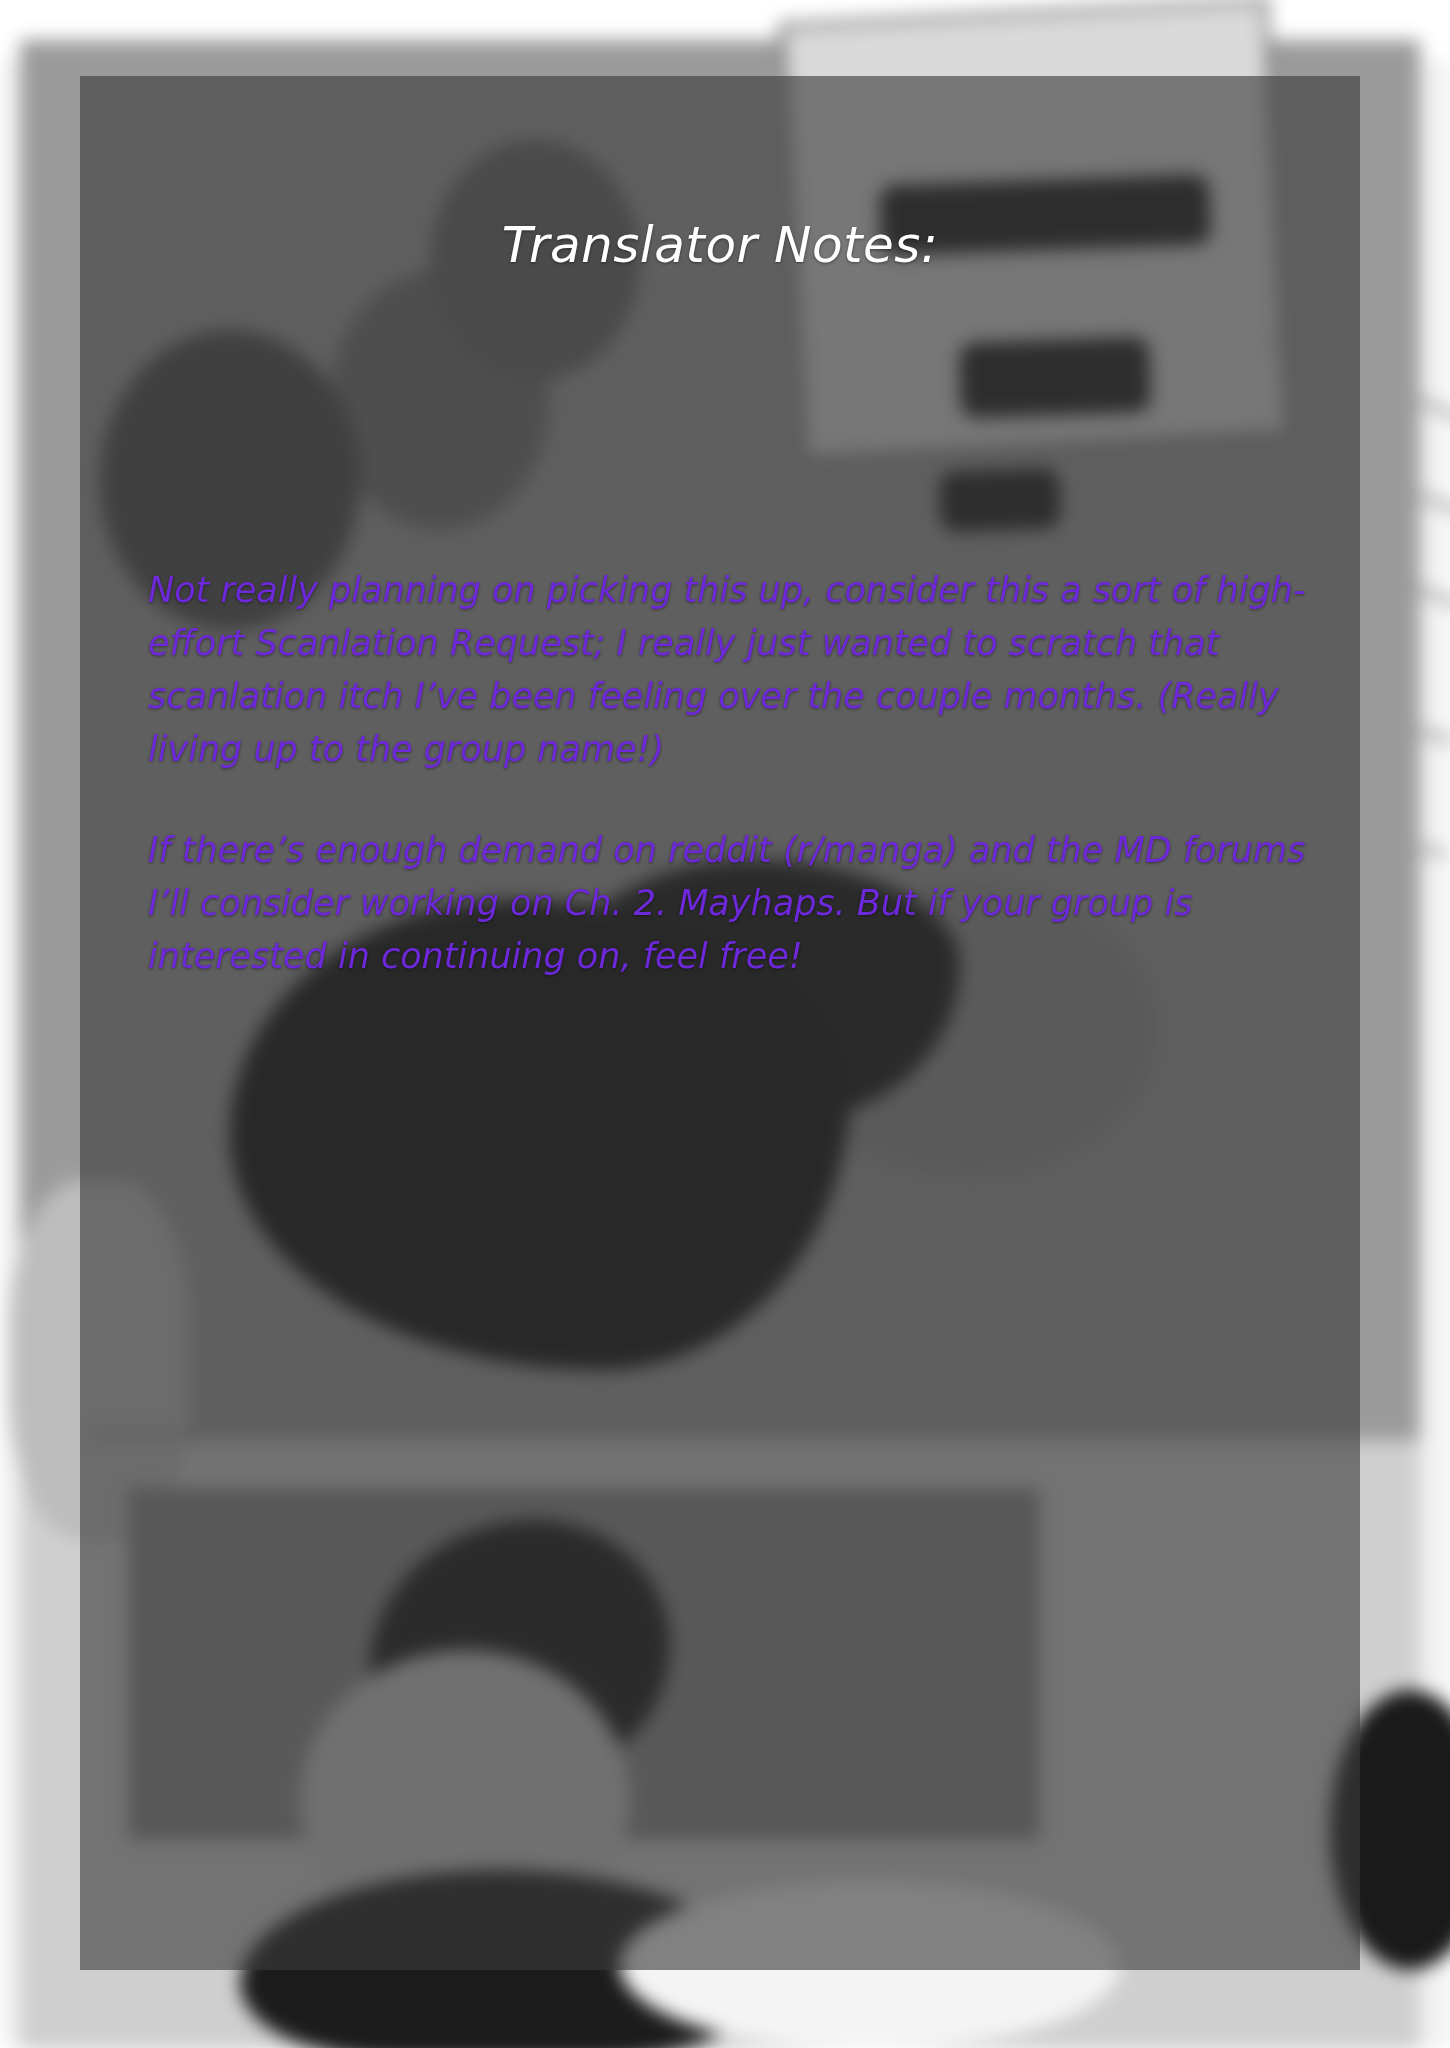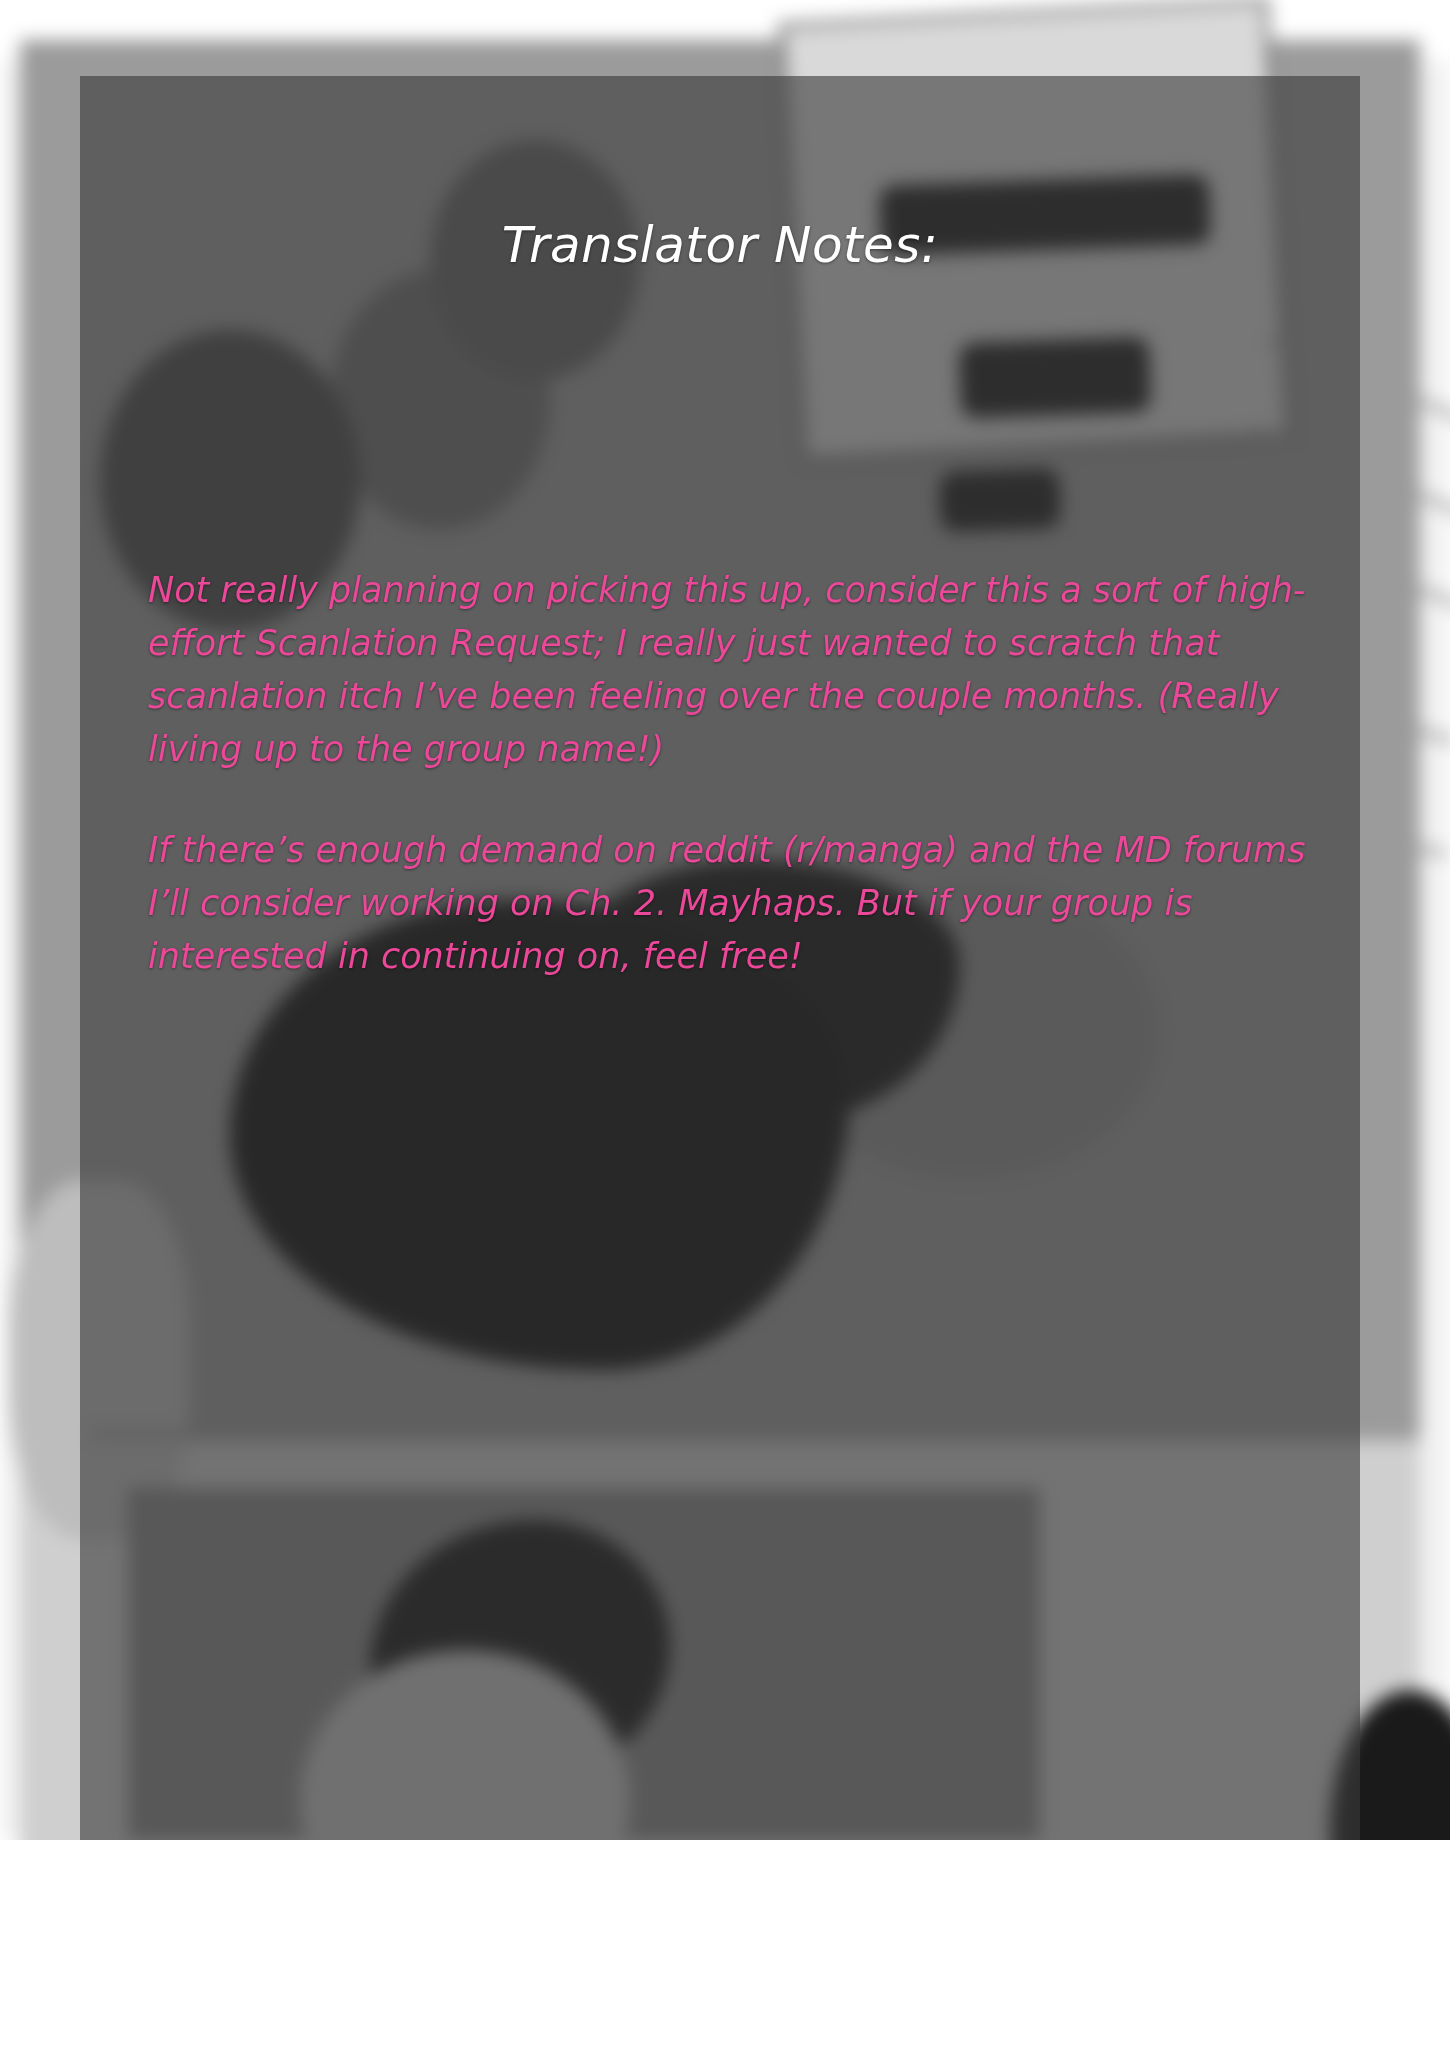--- a/index.html
+++ b/index.html
@@ -10,21 +10,21 @@
   body {
     width: 1450px;
     height: 2048px;
     overflow: hidden;
     font-family: "DejaVu Sans", sans-serif;
   }
 
   #page {
     position: relative;
     width: 1450px;
-    height: 1840px;
+    height: 2048px;
     background: #ffffff;
     overflow: hidden;
   }
 
   
   .art-layer {
     position: absolute;
     inset: 0;
     filter: blur(9px) grayscale(100%);
     -webkit-filter: blur(9px) grayscale(100%);
@@ -175,21 +175,21 @@
     font-size: 50px;
     letter-spacing: 0.5px;
     text-shadow: 0 1px 3px rgba(0,0,0,0.45);
   }
 
   .note-body {
     position: absolute;
     top: 488px;
     left: 68px;
     width: 1160px;
-    color: #ec4899;
+    color: #6d28d9;
     font-family: "DejaVu Sans", sans-serif;
     font-style: italic;
     font-size: 35px;
     line-height: 53px;
     text-shadow: 0 1px 3px rgba(0,0,0,0.45);
   }
   .note-body p {
     margin: 0 0 48px 0;
   }
   .note-body p:last-child {

